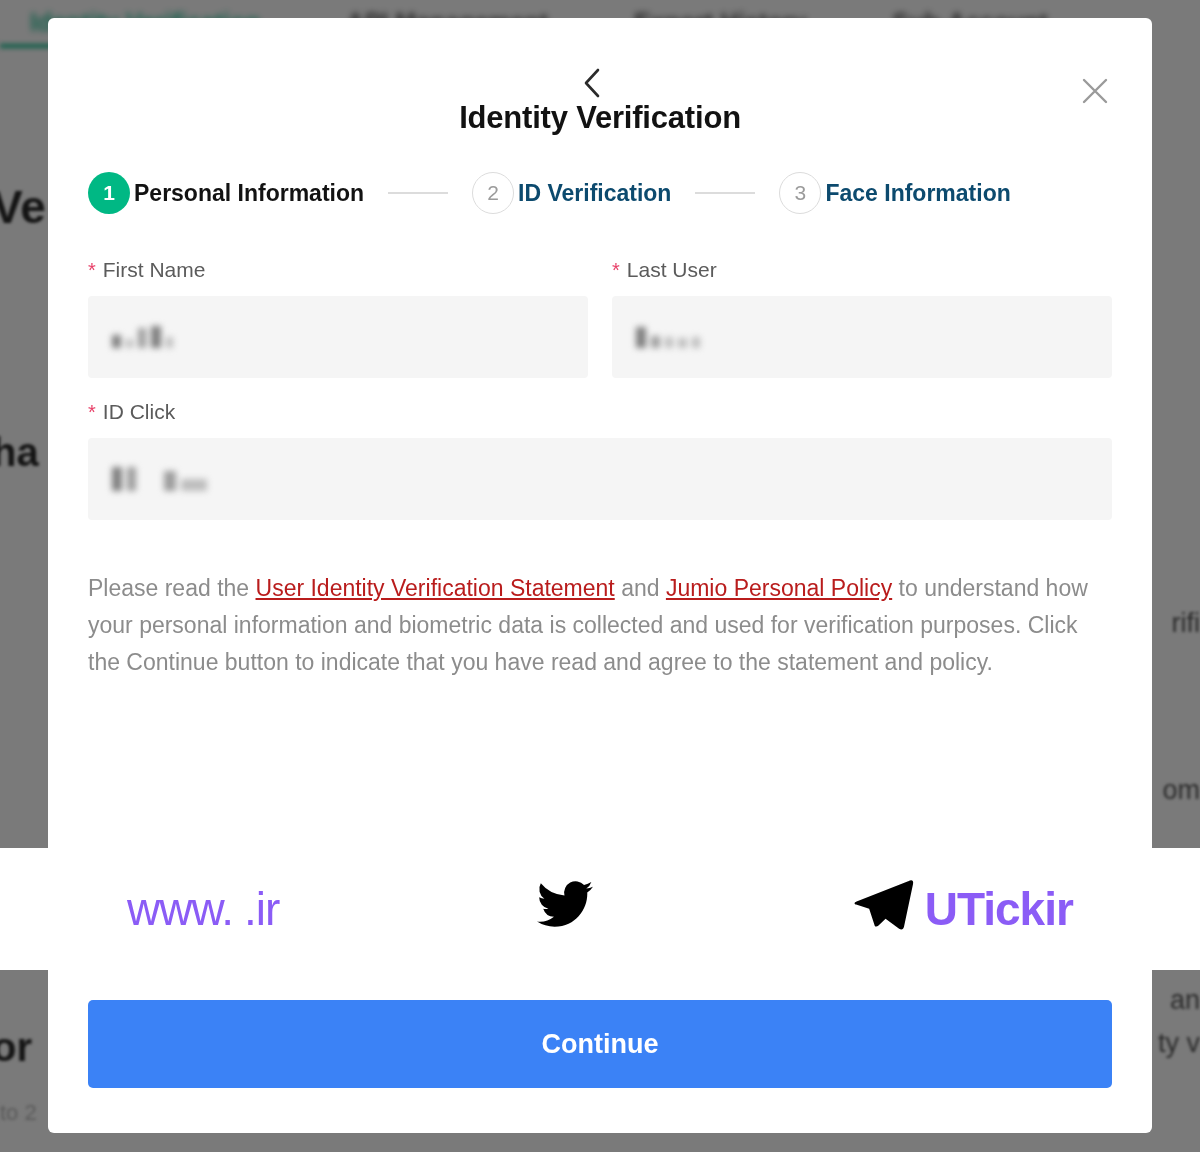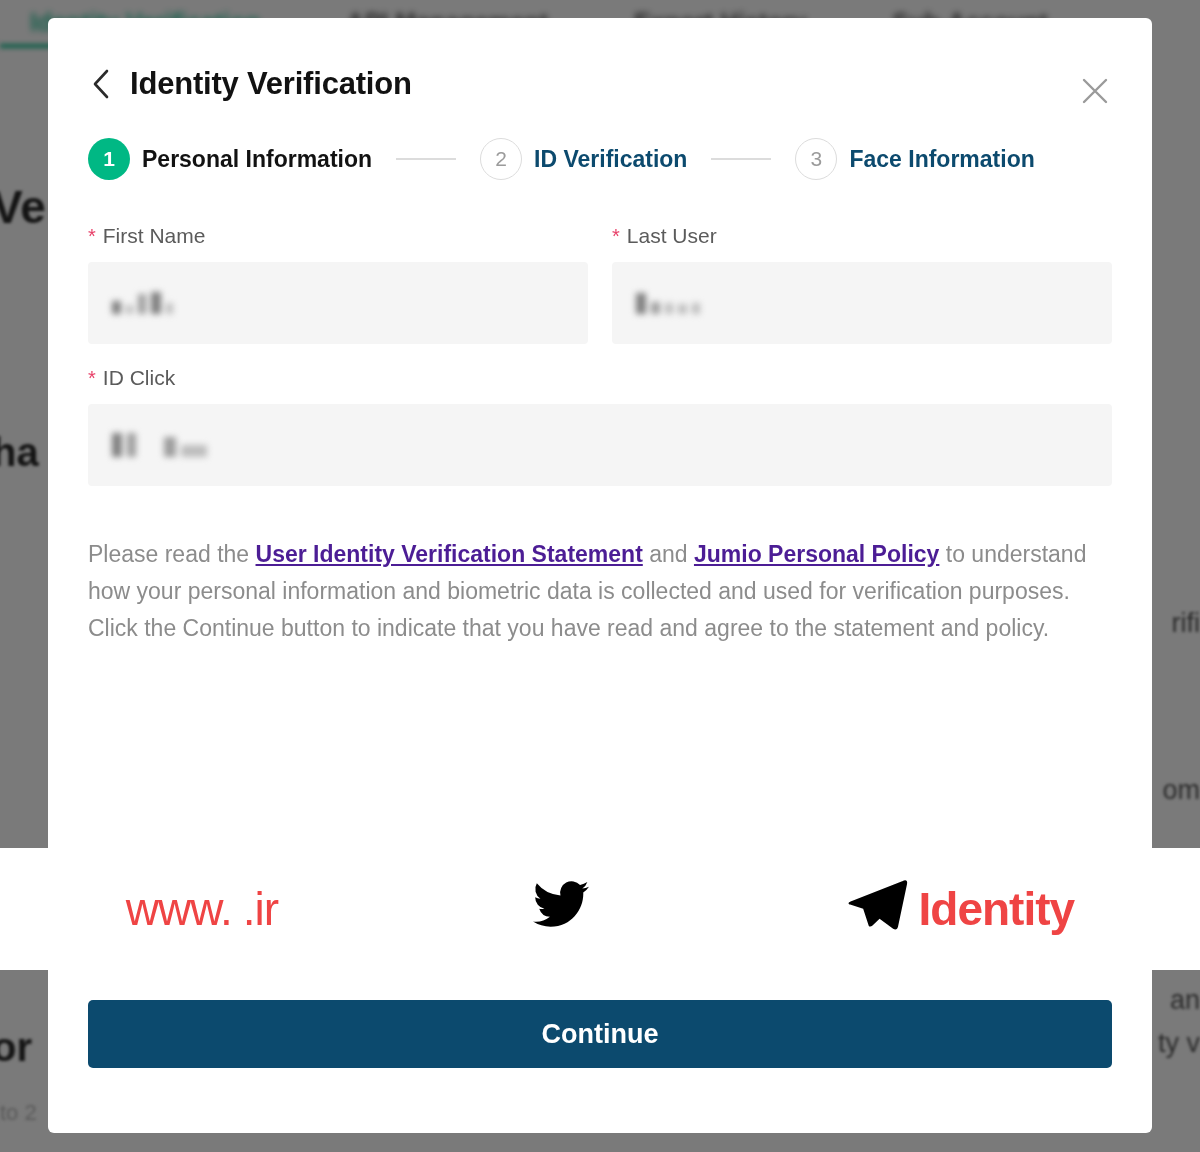--- a/index.html
+++ b/index.html
@@ -72,20 +72,21 @@
     background: #ffffff;
     border-radius: 6px;
     overflow: hidden;
   }
 
   .modal-header {
     position: relative;
     padding: 48px 40px 0 40px;
     display: flex;
     align-items: center;
+    flex-direction: column;
   }
   .back-chevron {
     width: 26px;
     height: 34px;
     margin-right: 16px;
     flex: 0 0 auto;
     cursor: pointer;
   }
   .back-chevron svg { display: block; }
   .modal-title {
@@ -123,21 +124,21 @@
     color: #ffffff;
     font-weight: 700;
   }
   .step-bubble.todo {
     background: #ffffff;
     color: #9b9b9b;
     border: 1.5px solid #dcdcdc;
     font-weight: 400;
   }
   .step-label {
-    margin-left: 12px;
+    margin-left: 4px;
     font-size: 23px;
     font-weight: 700;
     color: #121212;
     white-space: nowrap;
   }
   .step-label.muted { color: #0c4a6e; }
   .step-connector {
     width: 60px;
     height: 2px;
     background: #dcdcdc;
@@ -190,23 +191,23 @@
   .redacted-gap { width: 18px; }
 
   
   .disclaimer {
     padding: 28px 40px 0 40px;
     font-size: 23px;
     line-height: 1.6;
     color: #8c8c8c;
   }
   .disclaimer a {
-    color: #4c1d95;
+    color: #b91c1c;
     text-decoration: underline;
-    font-weight: 700;
+    font-weight: 400;
     cursor: pointer;
   }
 
   
   .watermark {
     position: absolute;
     left: 0;
     top: 848px;
     width: 1200px;
     height: 122px;
@@ -214,39 +215,39 @@
     display: flex;
     align-items: center;
     justify-content: space-around;
     z-index: 30;
   }
   .wm-item {
     display: flex;
     align-items: center;
     gap: 11px;
     font-size: 46px;
-    color: #ef4444;
+    color: #8b5cf6;
     letter-spacing: -1px;
     white-space: nowrap;
   }
   .wm-light { font-weight: 400; }
   .wm-bold  { font-weight: 700; }
   .wm-icon  { display: block; flex: 0 0 auto; }
 
   
   .continue-wrap {
     position: absolute;
     left: 40px;
     right: 40px;
     top: 982px;
   }
   .continue-btn {
     width: 100%;
-    height: 68px;
-    background: #0c4a6e;
+    height: 88px;
+    background: #3b82f6;
     border: none;
     border-radius: 5px;
     color: #ffffff;
     font-size: 27px;
     font-weight: 700;
     font-family: "Liberation Sans", sans-serif;
     cursor: pointer;
   }
 </style>
 </head>
@@ -381,16 +382,16 @@
       </svg>
     </span>
   </div>
 
   <div class="wm-item">
     <span class="wm-icon">
       <svg width="64" height="56" viewBox="0 0 24 24" fill="#000000">
         <path d="M23.2 2.3 1.1 10.9c-1.1.45-1.1 1.08-.2 1.35l5.6 1.75 2.17 6.63c.26.72.13 1 .89 1 .58 0 .84-.27 1.17-.58l2.8-2.72 5.8 4.3c1.08.6 1.85.29 2.12-1l3.83-18.1c.39-1.58-.6-2.3-1.98-1.23z"></path>
       </svg>
     </span>
-    <span class="wm-bold">Identity</span>
+    <span class="wm-bold">UTickir</span>
   </div>
 
 </div>
 
 </body></html>

